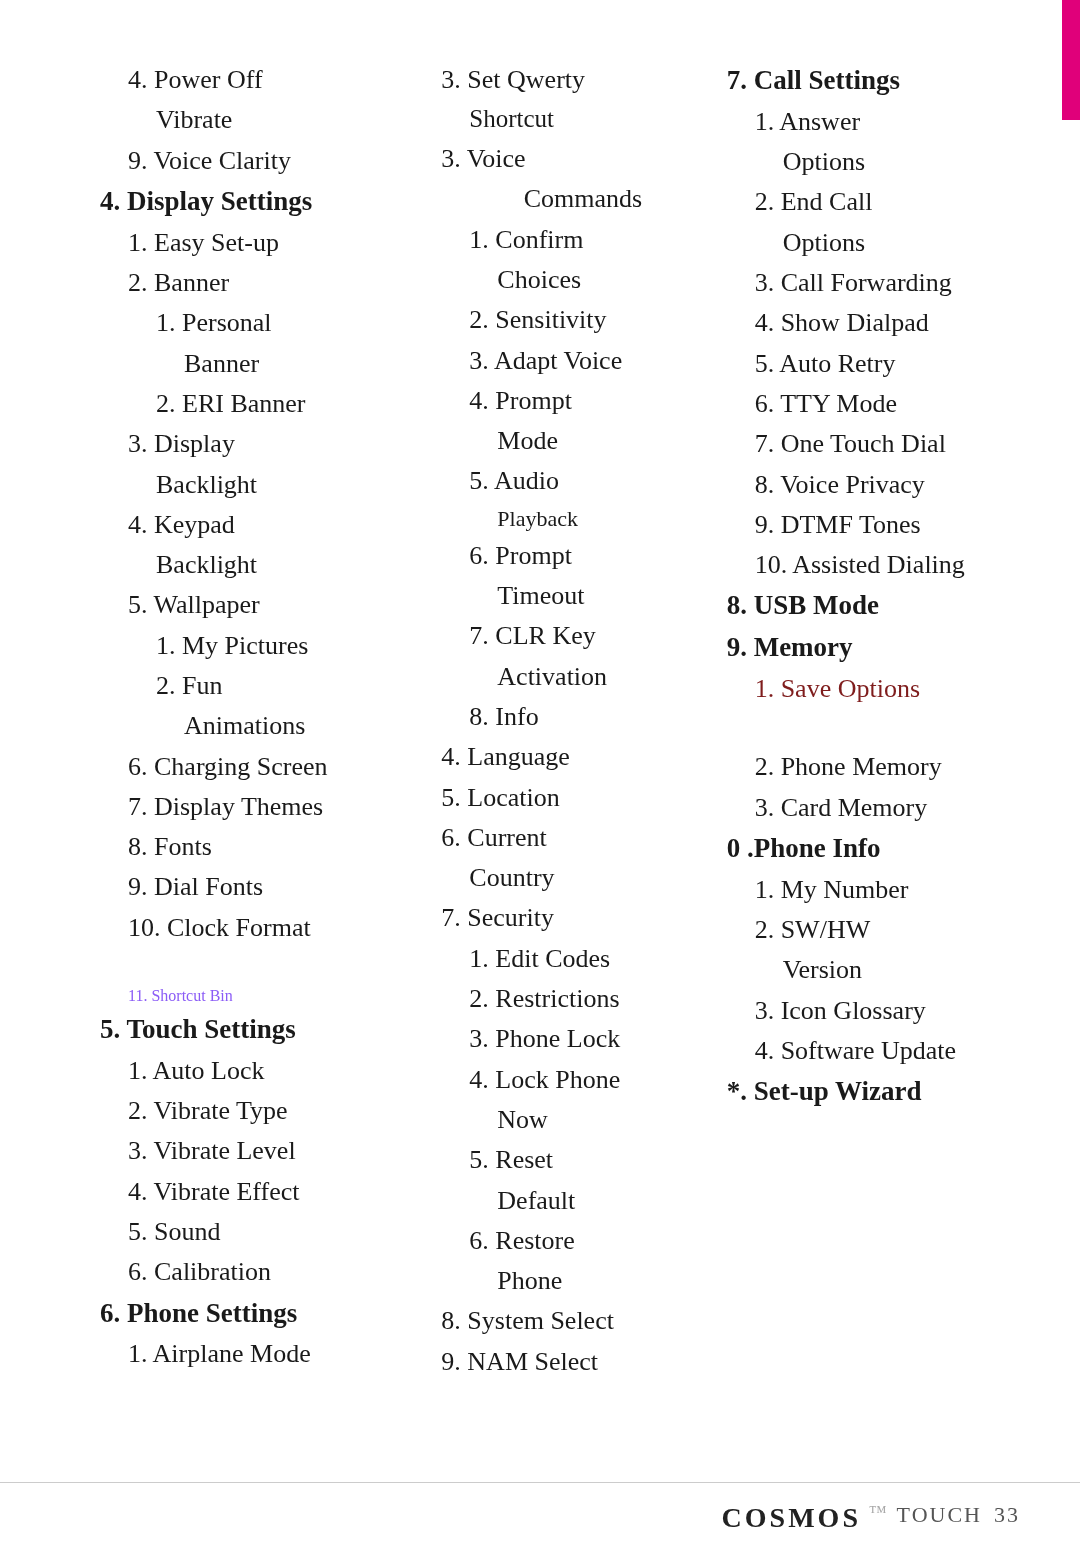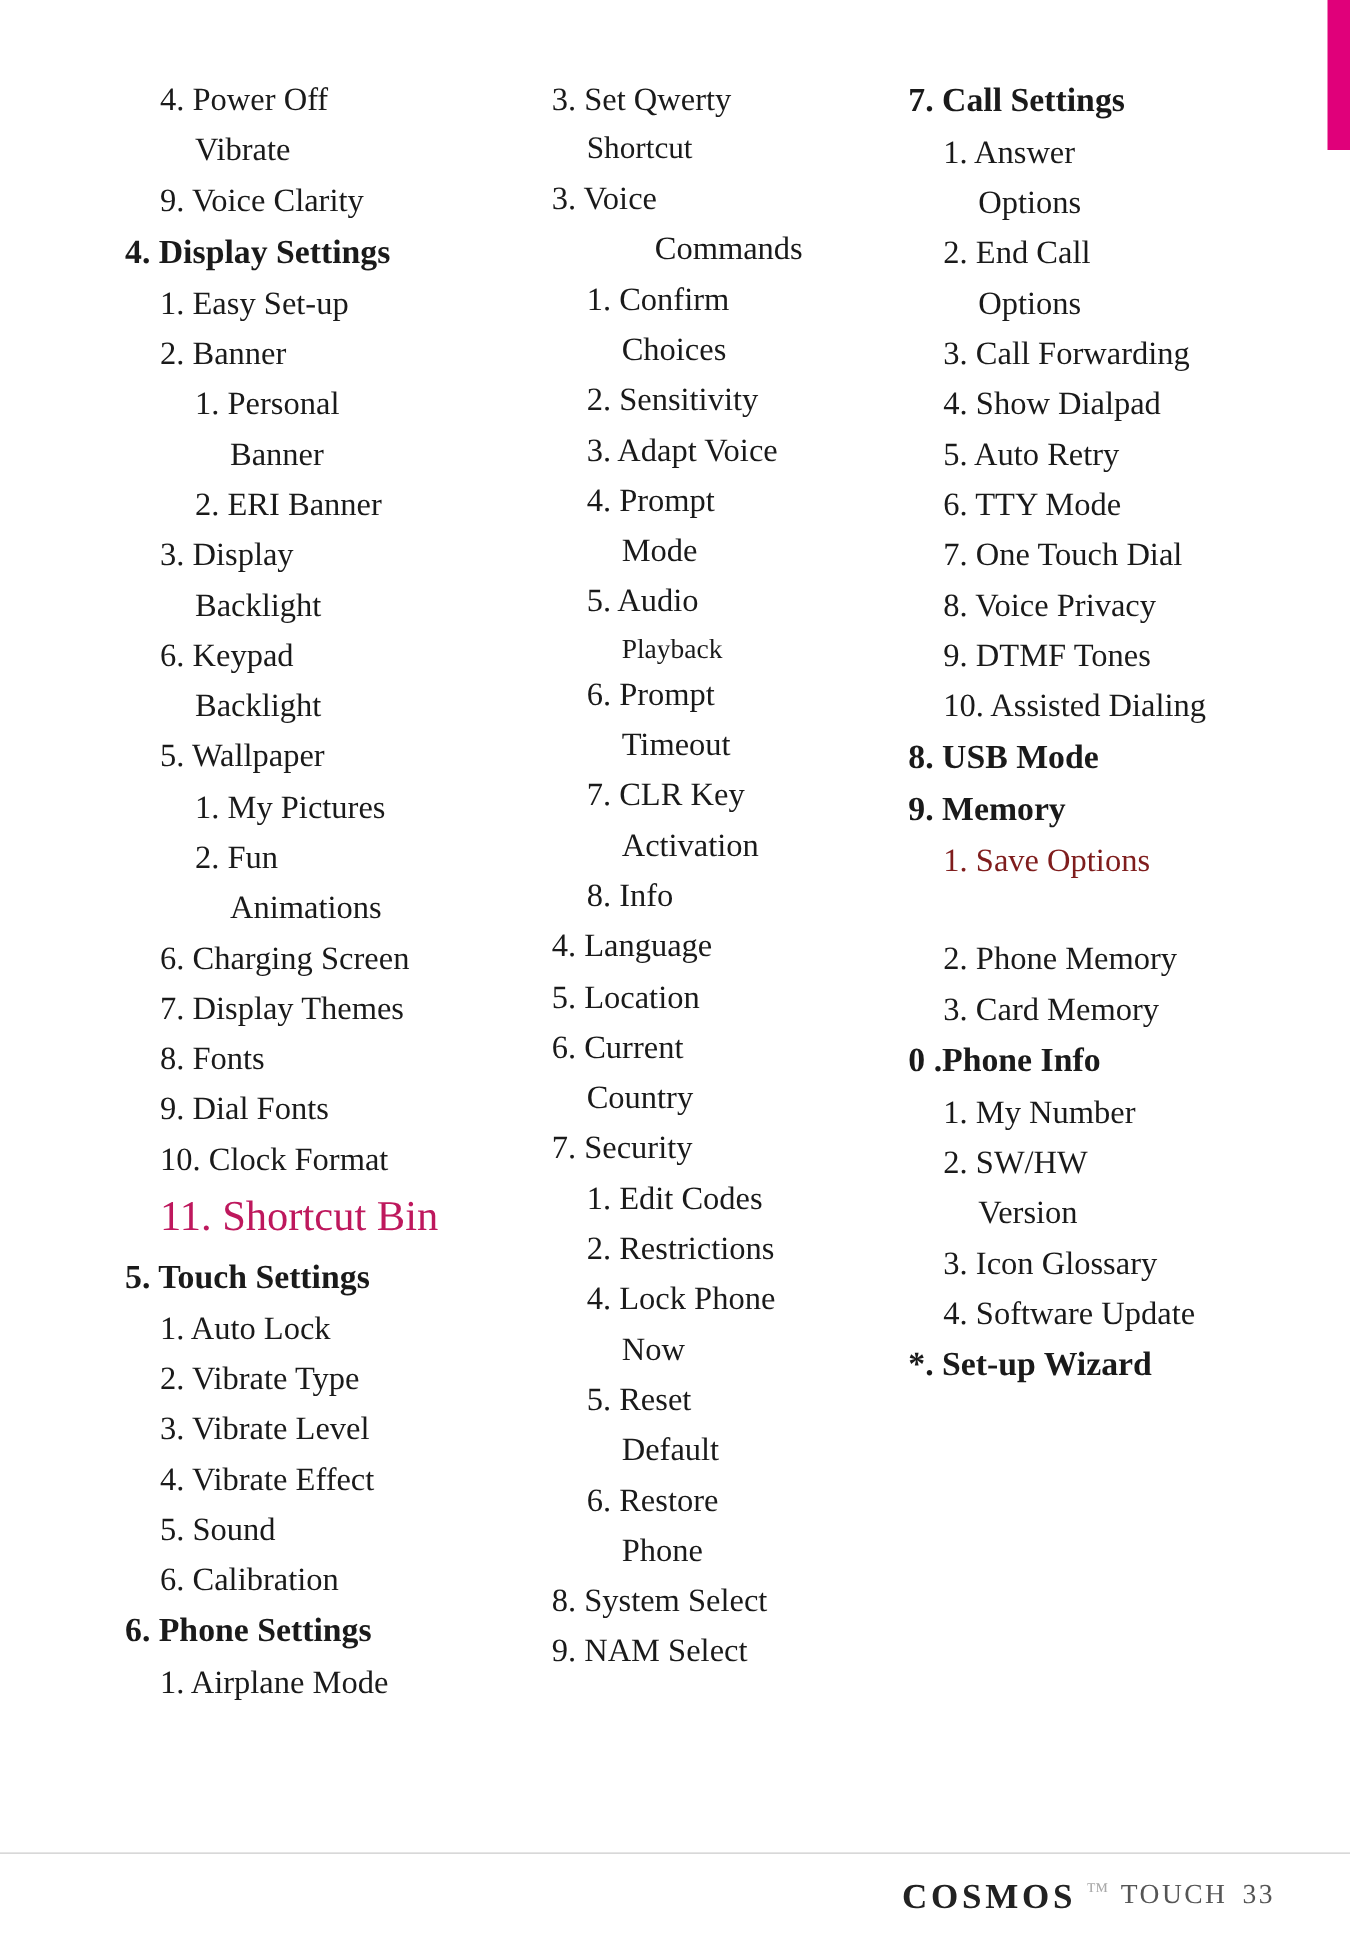--- a/index.html
+++ b/index.html
@@ -108,32 +108,32 @@
         <div style="padding-left: 56px; font-size: 26px; line-height: 1.55; color: rgb(26, 26, 26);">Vibrate</div>
         <div style="padding-left: 28px; font-size: 26px; line-height: 1.55; color: rgb(26, 26, 26);">9. Voice Clarity</div>
         <div style="padding-left: 0px; font-size: 27px; line-height: 1.55; color: rgb(26, 26, 26); font-weight: bold;">4. Display Settings</div>
         <div style="padding-left: 28px; font-size: 26px; line-height: 1.55; color: rgb(26, 26, 26);">1.  Easy Set-up</div>
         <div style="padding-left: 28px; font-size: 26px; line-height: 1.55; color: rgb(26, 26, 26);">2.  Banner</div>
         <div style="padding-left: 56px; font-size: 26px; line-height: 1.55; color: rgb(26, 26, 26);">1. Personal</div>
         <div style="padding-left: 84px; font-size: 26px; line-height: 1.55; color: rgb(26, 26, 26);">Banner</div>
         <div style="padding-left: 56px; font-size: 26px; line-height: 1.55; color: rgb(26, 26, 26);">2. ERI Banner</div>
         <div style="padding-left: 28px; font-size: 26px; line-height: 1.55; color: rgb(26, 26, 26);">3.  Display</div>
         <div style="padding-left: 56px; font-size: 26px; line-height: 1.55; color: rgb(26, 26, 26);">Backlight</div>
-        <div style="padding-left: 28px; font-size: 26px; line-height: 1.55; color: rgb(26, 26, 26);">6.  Keypad</div>
+        <div style="padding-left: 28px; font-size: 26px; line-height: 1.55; color: rgb(26, 26, 26);">4.  Keypad</div>
         <div style="padding-left: 56px; font-size: 26px; line-height: 1.55; color: rgb(26, 26, 26);">Backlight</div>
         <div style="padding-left: 28px; font-size: 26px; line-height: 1.55; color: rgb(26, 26, 26);">5.  Wallpaper</div>
         <div style="padding-left: 56px; font-size: 26px; line-height: 1.55; color: rgb(26, 26, 26);">1. My Pictures</div>
         <div style="padding-left: 56px; font-size: 26px; line-height: 1.55; color: rgb(26, 26, 26);">2. Fun</div>
         <div style="padding-left: 84px; font-size: 26px; line-height: 1.55; color: rgb(26, 26, 26);">Animations</div>
         <div style="padding-left: 28px; font-size: 26px; line-height: 1.55; color: rgb(26, 26, 26);">6.  Charging Screen</div>
         <div style="padding-left: 28px; font-size: 26px; line-height: 1.55; color: rgb(26, 26, 26);">7.  Display Themes</div>
         <div style="padding-left: 28px; font-size: 26px; line-height: 1.55; color: rgb(26, 26, 26);">8.  Fonts</div>
         <div style="padding-left: 28px; font-size: 26px; line-height: 1.55; color: rgb(26, 26, 26);">9.  Dial Fonts</div>
         <div style="padding-left: 28px; font-size: 26px; line-height: 1.55; color: rgb(26, 26, 26);">10.  Clock Format</div>
-        <div style="padding-left: 28px; font-size: 34px; line-height: 1.55; color: #be185d;">11.  Shortcut Bin</div>
+        <div style="padding-left: 28px; font-size: 16px; line-height: 1.55; color: #8b5cf6; margin-top: 36px;">11.  Shortcut Bin</div>
         <div style="padding-left: 0px; font-size: 27px; line-height: 1.55; color: rgb(26, 26, 26); font-weight: bold;">5. Touch Settings</div>
         <div style="padding-left: 28px; font-size: 26px; line-height: 1.55; color: rgb(26, 26, 26);">1.  Auto Lock</div>
         <div style="padding-left: 28px; font-size: 26px; line-height: 1.55; color: rgb(26, 26, 26);">2.  Vibrate Type</div>
         <div style="padding-left: 28px; font-size: 26px; line-height: 1.55; color: rgb(26, 26, 26);">3.  Vibrate Level</div>
         <div style="padding-left: 28px; font-size: 26px; line-height: 1.55; color: rgb(26, 26, 26);">4.  Vibrate Effect</div>
         <div style="padding-left: 28px; font-size: 26px; line-height: 1.55; color: rgb(26, 26, 26);">5.  Sound</div>
         <div style="padding-left: 28px; font-size: 26px; line-height: 1.55; color: rgb(26, 26, 26);">6.  Calibration</div>
         <div style="padding-left: 0px; font-size: 27px; line-height: 1.55; color: rgb(26, 26, 26); font-weight: bold;">6. Phone Settings</div>
         <div style="padding-left: 28px; font-size: 26px; line-height: 1.55; color: rgb(26, 26, 26);">1.  Airplane Mode</div>
       </div>
@@ -156,20 +156,21 @@
         <div style="padding-left: 56px; font-size: 26px; line-height: 1.55; color: rgb(26, 26, 26);">7. CLR Key</div>
         <div style="padding-left: 84px; font-size: 26px; line-height: 1.55; color: rgb(26, 26, 26);">Activation</div>
         <div style="padding-left: 56px; font-size: 26px; line-height: 1.55; color: rgb(26, 26, 26);">8. Info</div>
         <div style="padding-left: 28px; font-size: 26px; line-height: 1.55; color: rgb(26, 26, 26);">4.  Language</div>
         <div style="padding-left: 28px; font-size: 26px; line-height: 1.55; color: rgb(26, 26, 26);">5.  Location</div>
         <div style="padding-left: 28px; font-size: 26px; line-height: 1.55; color: rgb(26, 26, 26);">6.  Current</div>
         <div style="padding-left: 56px; font-size: 26px; line-height: 1.55; color: rgb(26, 26, 26);">Country</div>
         <div style="padding-left: 28px; font-size: 26px; line-height: 1.55; color: rgb(26, 26, 26);">7.  Security</div>
         <div style="padding-left: 56px; font-size: 26px; line-height: 1.55; color: rgb(26, 26, 26);">1. Edit Codes</div>
         <div style="padding-left: 56px; font-size: 26px; line-height: 1.55; color: rgb(26, 26, 26);">2. Restrictions</div>
+        <div style="padding-left: 56px; font-size: 26px; line-height: 1.55; color: rgb(26, 26, 26);">3. Phone Lock</div>
         <div style="padding-left: 56px; font-size: 26px; line-height: 1.55; color: rgb(26, 26, 26);">4. Lock Phone</div>
         <div style="padding-left: 84px; font-size: 26px; line-height: 1.55; color: rgb(26, 26, 26);">Now</div>
         <div style="padding-left: 56px; font-size: 26px; line-height: 1.55; color: rgb(26, 26, 26);">5. Reset</div>
         <div style="padding-left: 84px; font-size: 26px; line-height: 1.55; color: rgb(26, 26, 26);">Default</div>
         <div style="padding-left: 56px; font-size: 26px; line-height: 1.55; color: rgb(26, 26, 26);">6. Restore</div>
         <div style="padding-left: 84px; font-size: 26px; line-height: 1.55; color: rgb(26, 26, 26);">Phone</div>
         <div style="padding-left: 28px; font-size: 26px; line-height: 1.55; color: rgb(26, 26, 26);">8.  System Select</div>
         <div style="padding-left: 28px; font-size: 26px; line-height: 1.55; color: rgb(26, 26, 26);">9.  NAM Select</div>
       </div>
 

